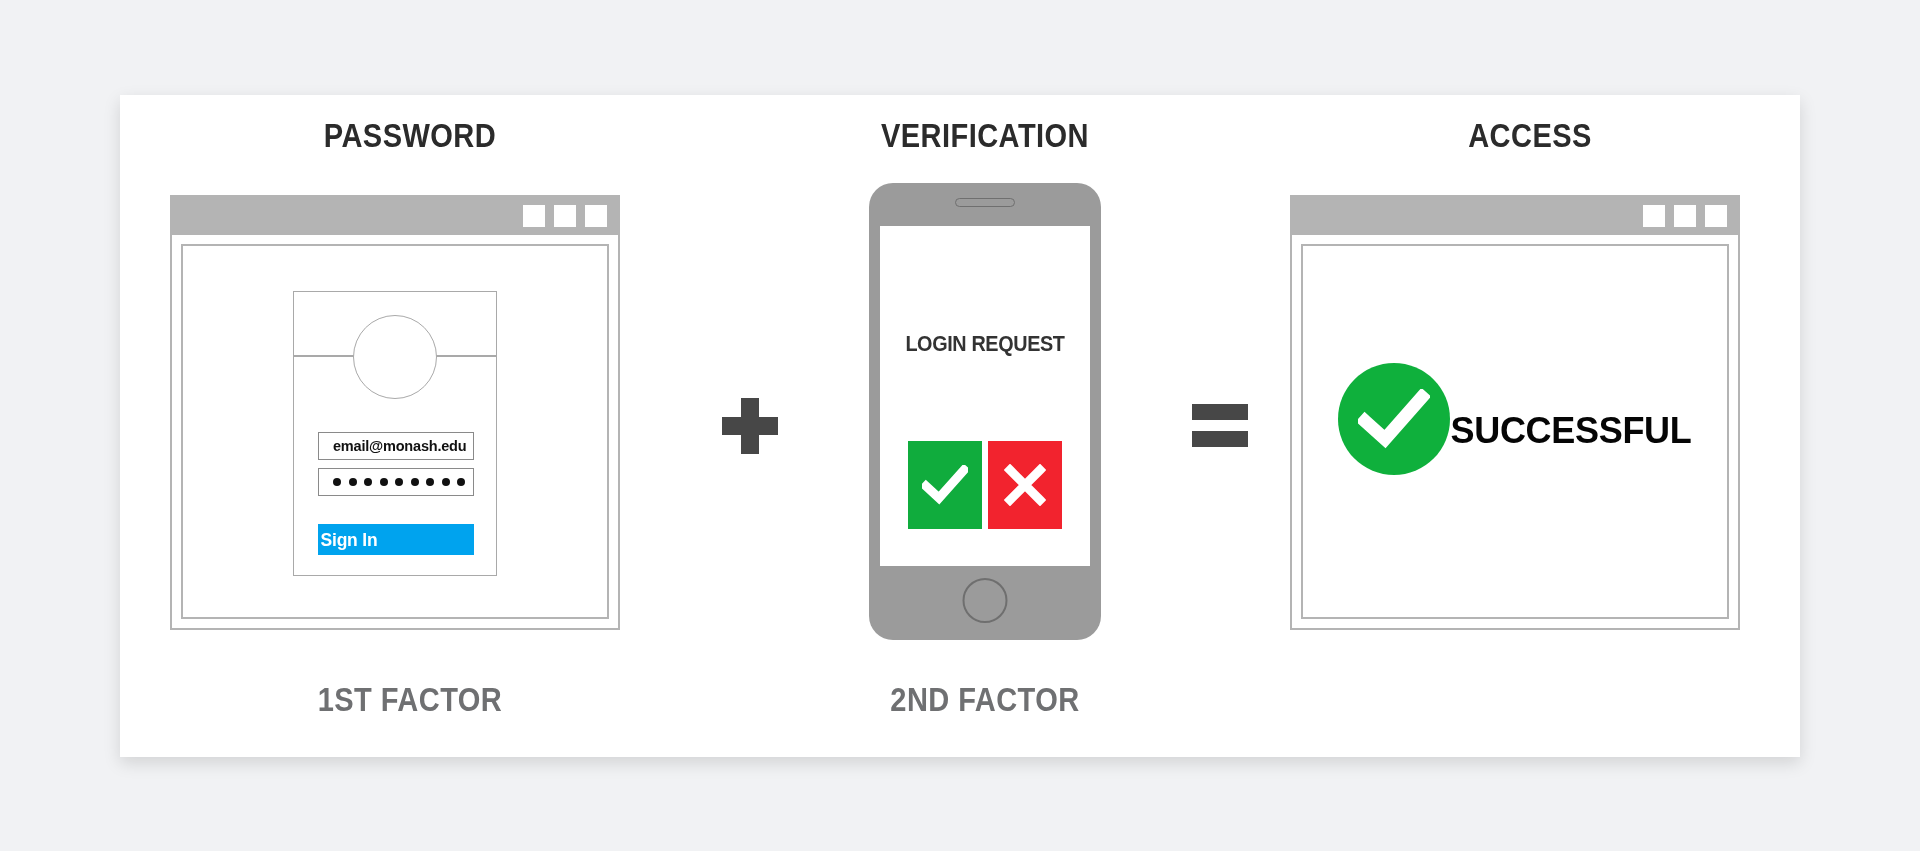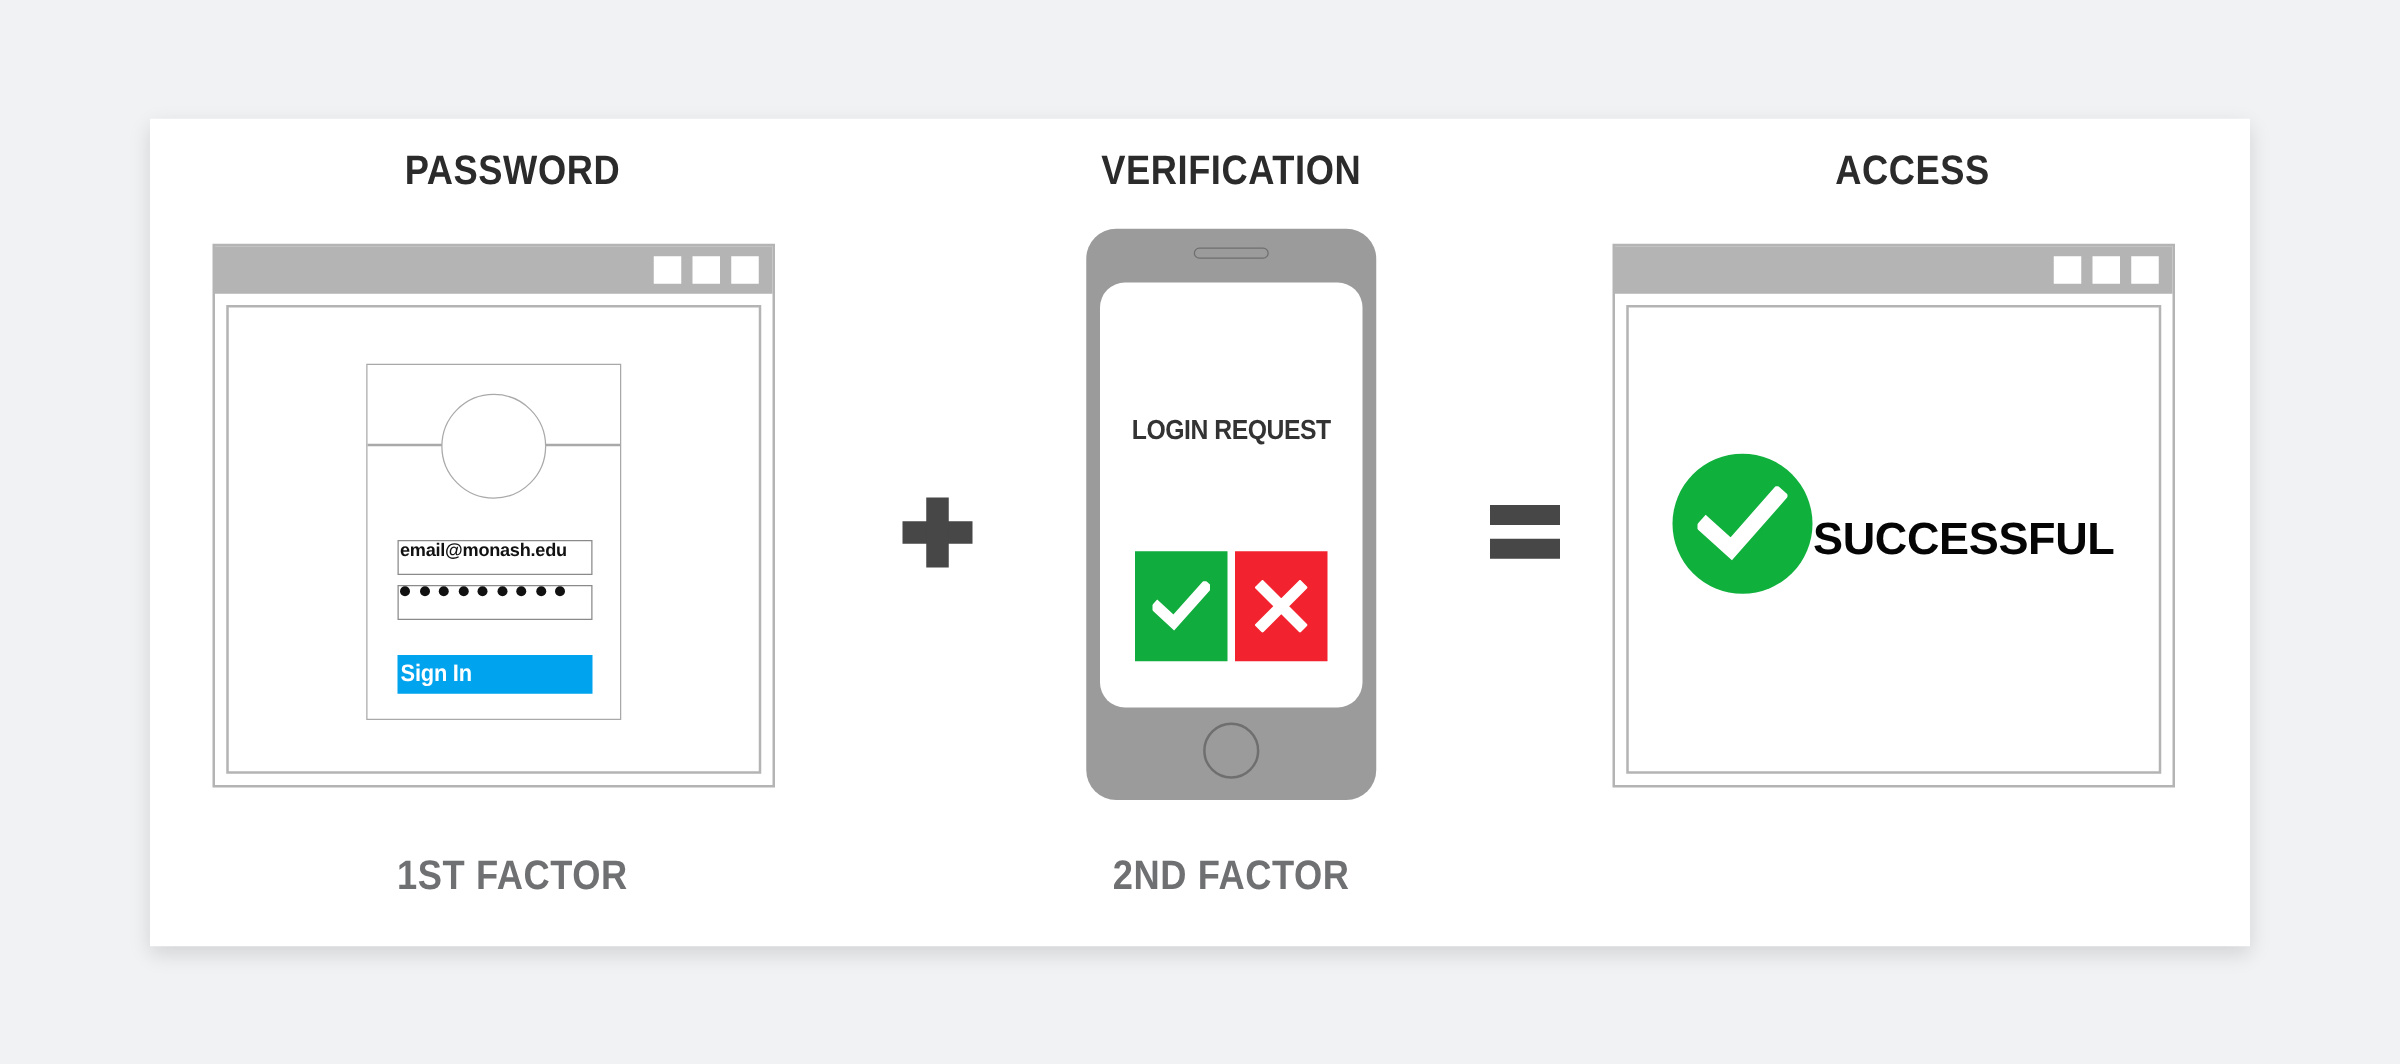--- a/index.html
+++ b/index.html
@@ -153,22 +153,22 @@
     box-sizing: border-box;
   }
   .field {
     position: absolute;
     left: 24px;
     width: 156px;
     height: 28px;
     border: 1.5px solid #8a8a8a;
     box-sizing: border-box;
     display: flex;
-    align-items: flex-start;
-    padding-left: 1px;
+    align-items: center;
+    padding-left: 14px;
     background: #fff;
   }
   #field-email { top: 140px; }
   #field-password { top: 176px; }
   #email-value {
     font-size: 14.5px;
     font-weight: bold;
     color: #111;
     letter-spacing: -0.2px;
     white-space: nowrap;
@@ -258,21 +258,20 @@
     border: 1.5px solid #6f6f6f;
     box-sizing: border-box;
   }
   #phone-screen {
     position: absolute;
     left: 11px;
     top: 43px;
     width: 210px;
     height: 340px;
     background: #ffffff;
-    border-radius: 20px;
   }
   #phone-home {
     position: absolute;
     left: 50%;
     transform: translateX(-50%);
     bottom: 17px;
     width: 45px;
     height: 45px;
     border-radius: 50%;
     border: 2px solid #6f6f6f;

